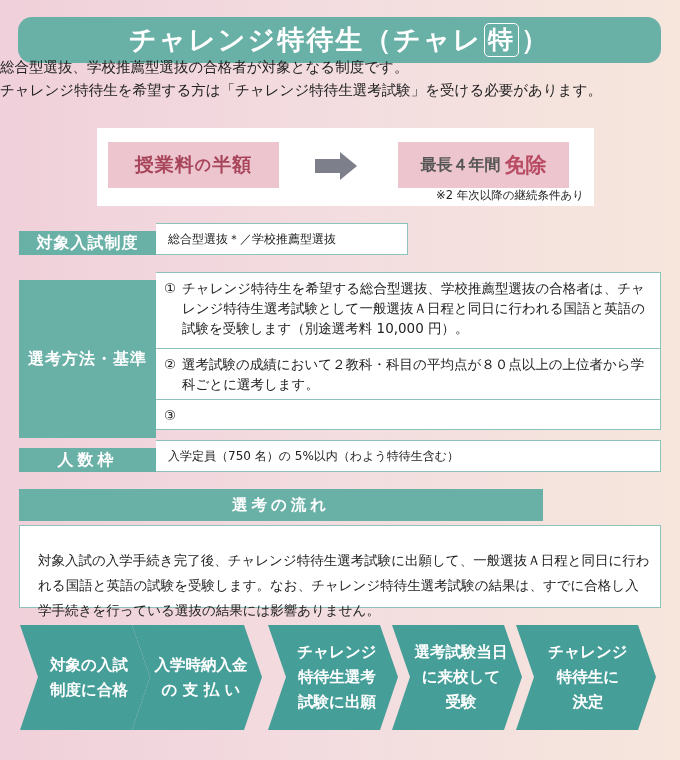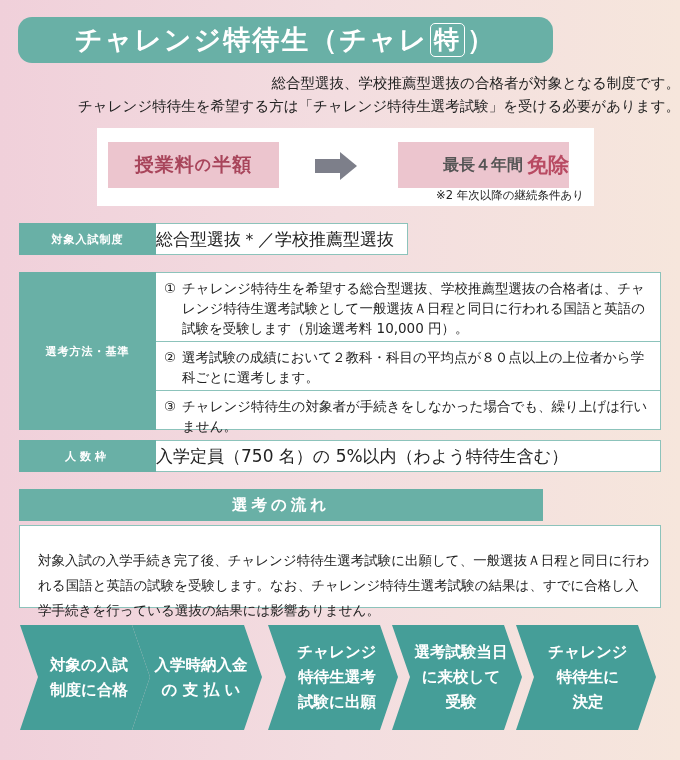--- a/index.html
+++ b/index.html
@@ -4,67 +4,67 @@
 <style>
   * { box-sizing: border-box; margin: 0; padding: 0; }
   html, body { width: 680px; height: 760px; overflow: hidden; }
   body {
     font-family: "DejaVu Sans", "Liberation Sans", sans-serif;
     background: linear-gradient(90deg, #f0d0da 0%, #f3dde0 50%, #f6e6dc 100%);
     color: #222;
     position: relative;
   }
   .title-bar {
-    position: absolute; left: 18px; top: 17px; width: 535px; height: 46px;
+    position: absolute; left: 18px; top: 17px; width: 643px; height: 46px;
     background: #69b0a6; border-radius: 14px;
     display: flex; align-items: center; justify-content: center;
     color: #fff; font-weight: bold; font-size: 27px; letter-spacing: 2px;
   }
   .title-bar .boxed {
     display: inline-block; border: 1.5px solid #fff; border-radius: 5px;
     padding: 0 3px; line-height: 32px; margin: 0 2px; font-size: 25px;
   }
   .intro {
-    position: absolute; left: 0; top: 72px; width: 680px; text-align: right;
+    position: absolute; left: 0; top: 56px; width: 680px; text-align: left;
     font-size: 14.5px; line-height: 23px; color: #222;
   }
   .benefit-box {
     position: absolute; left: 97px; top: 128px; width: 497px; height: 78px;
     background: #fff;
     padding-left: 46px;
   }
   .benefit-left {
     position: absolute; left: 11px; top: 14px; width: 171px; height: 46px;
     background: #ecc5ce; color: #a8455b; font-weight: bold; font-size: 19px;
     display: flex; align-items: center; justify-content: center; letter-spacing: 1px;
   }
   .benefit-left .small { font-size: 16px; }
   .arrow {
     position: absolute; left: 218px; top: 24px; width: 42px; height: 28px;
   }
   .benefit-right {
     position: absolute; left: 301px; top: 14px; width: 171px; height: 46px;
     background: #ecc5ce; color: #555; font-weight: bold; font-size: 16px;
-    display: flex; align-items: center; justify-content: flex-end;
+    display: flex; align-items: center; justify-content: center;
   }
   .benefit-right .accent { color: #b84a62; font-size: 21px; margin-left: 4px; }
   .benefit-note {
     position: absolute; right: 10px; bottom: 3px; font-size: 11.5px; color: #222;
   }
   .row {
     position: absolute; left: 19px; display: flex;
   }
   .row-label {
-    background: #69b0a6; color: #fff; font-weight: bold; font-size: 11px;
+    background: #69b0a6; color: #fff; font-weight: bold; font-size: 16px;
     display: flex; align-items: center; justify-content: center;
-    width: 137px; letter-spacing: 1px;
+    width: 137px; letter-spacing: 1px; margin-top: 8px;
   }
   .row-value {
     background: #fff; border: 1px solid #8cc3bb; border-left: none;
-    font-size: 17px; display: flex; align-items: center; 
+    font-size: 12px; display: flex; align-items: center; padding-left: 12px;
   }
   .criteria {
     position: absolute; left: 19px; top: 272px; width: 642px; height: 158px; display: flex;
   }
   .criteria .row-label { height: 100%; }
   .criteria-list {
     flex: 1; background: #fff; border: 1px solid #8cc3bb; border-left: none;
     display: flex; flex-direction: column;
   }
   .crit {
@@ -135,21 +135,20 @@
     <div class="crit" style="height:76px;">
       <span class="num">①</span>
       <span class="txt">チャレンジ特待生を希望する総合型選抜、学校推薦型選抜の合格者は、チャレンジ特待生選考試験として一般選抜Ａ日程と同日に行われる国語と英語の試験を受験します（別途選考料 10,000 円）。</span>
     </div>
     <div class="crit" style="height:51px;">
       <span class="num">②</span>
       <span class="txt">選考試験の成績において２教科・科目の平均点が８０点以上の上位者から学科ごとに選考します。</span>
     </div>
     <div class="crit" style="flex:1;">
       <span class="num">③</span>
-      <span class="txt">チャレンジ特待生の対象者が手続きをしなかった場合でも、繰り上げは行いません。</span>
     </div>
   </div>
 </div>
 
 <div class="row" style="top:440px; height:32px; width:642px;">
   <div class="row-label" style="letter-spacing:4px;">人数枠</div>
   <div class="row-value" style="flex:1;">入学定員（750 名）の 5%以内（わよう特待生含む）</div>
 </div>
 
 <div class="flow-header">選考の流れ</div>

